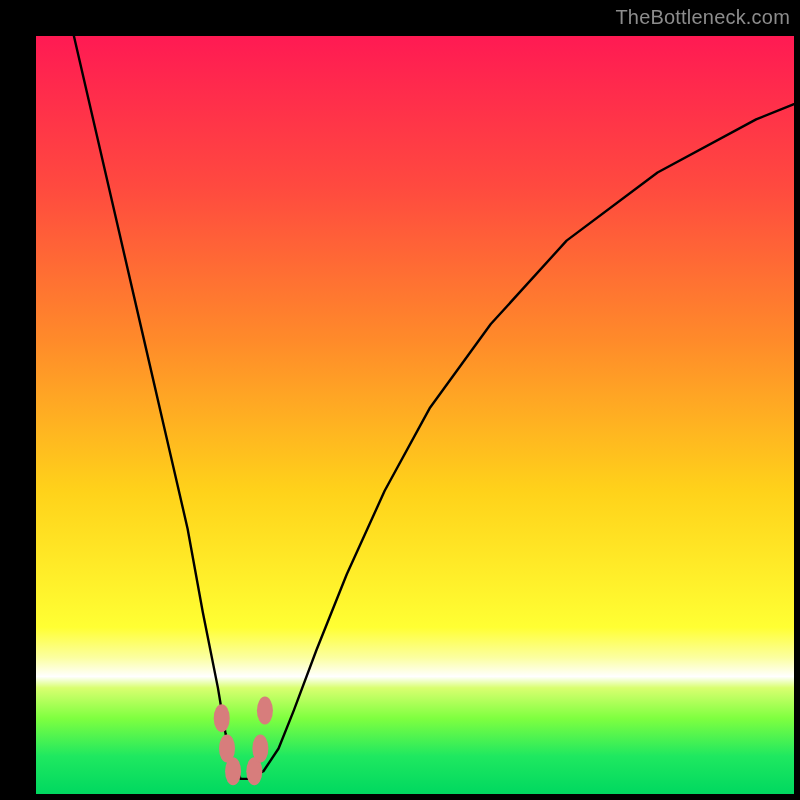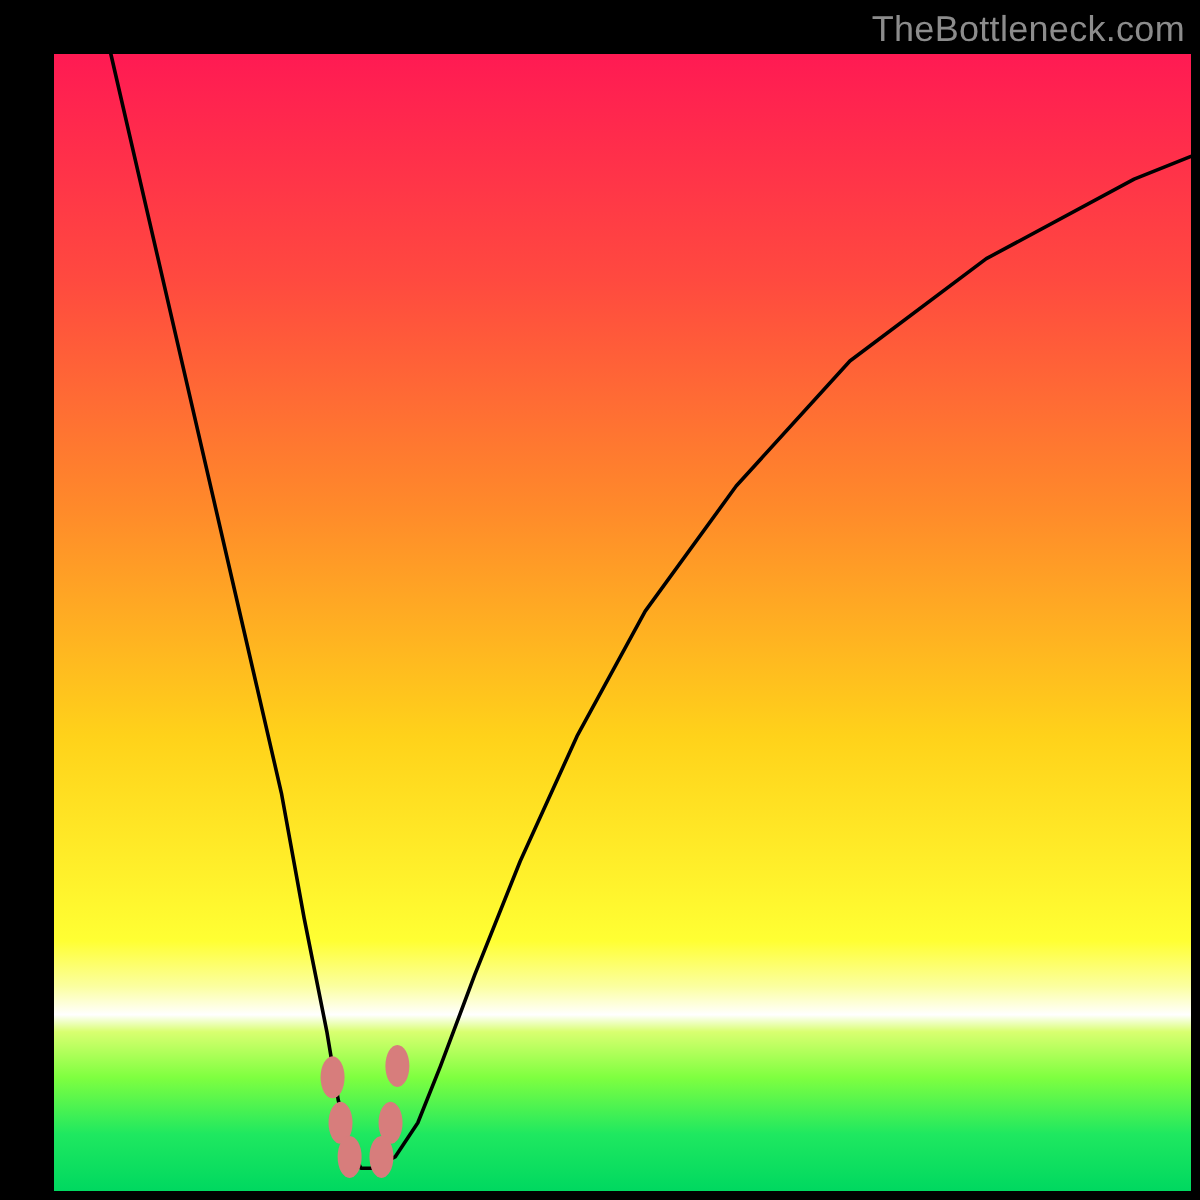--- a/index.html
+++ b/index.html
@@ -31,21 +31,21 @@
     left: 0;
     top: 0;
     width: 758px;
     height: 758px;
   }
   .watermark {
     position: absolute;
     top: 6px;
     right: 10px;
     font-family: Arial, Helvetica, sans-serif;
-    font-size: 24px;
+    font-size: 20px;
     color: #8c8c8c;
     letter-spacing: 0.2px;
   }
   svg.curve {
     position: absolute;
     left: 0;
     top: 0;
     width: 758px;
     height: 758px;
     overflow: visible;

